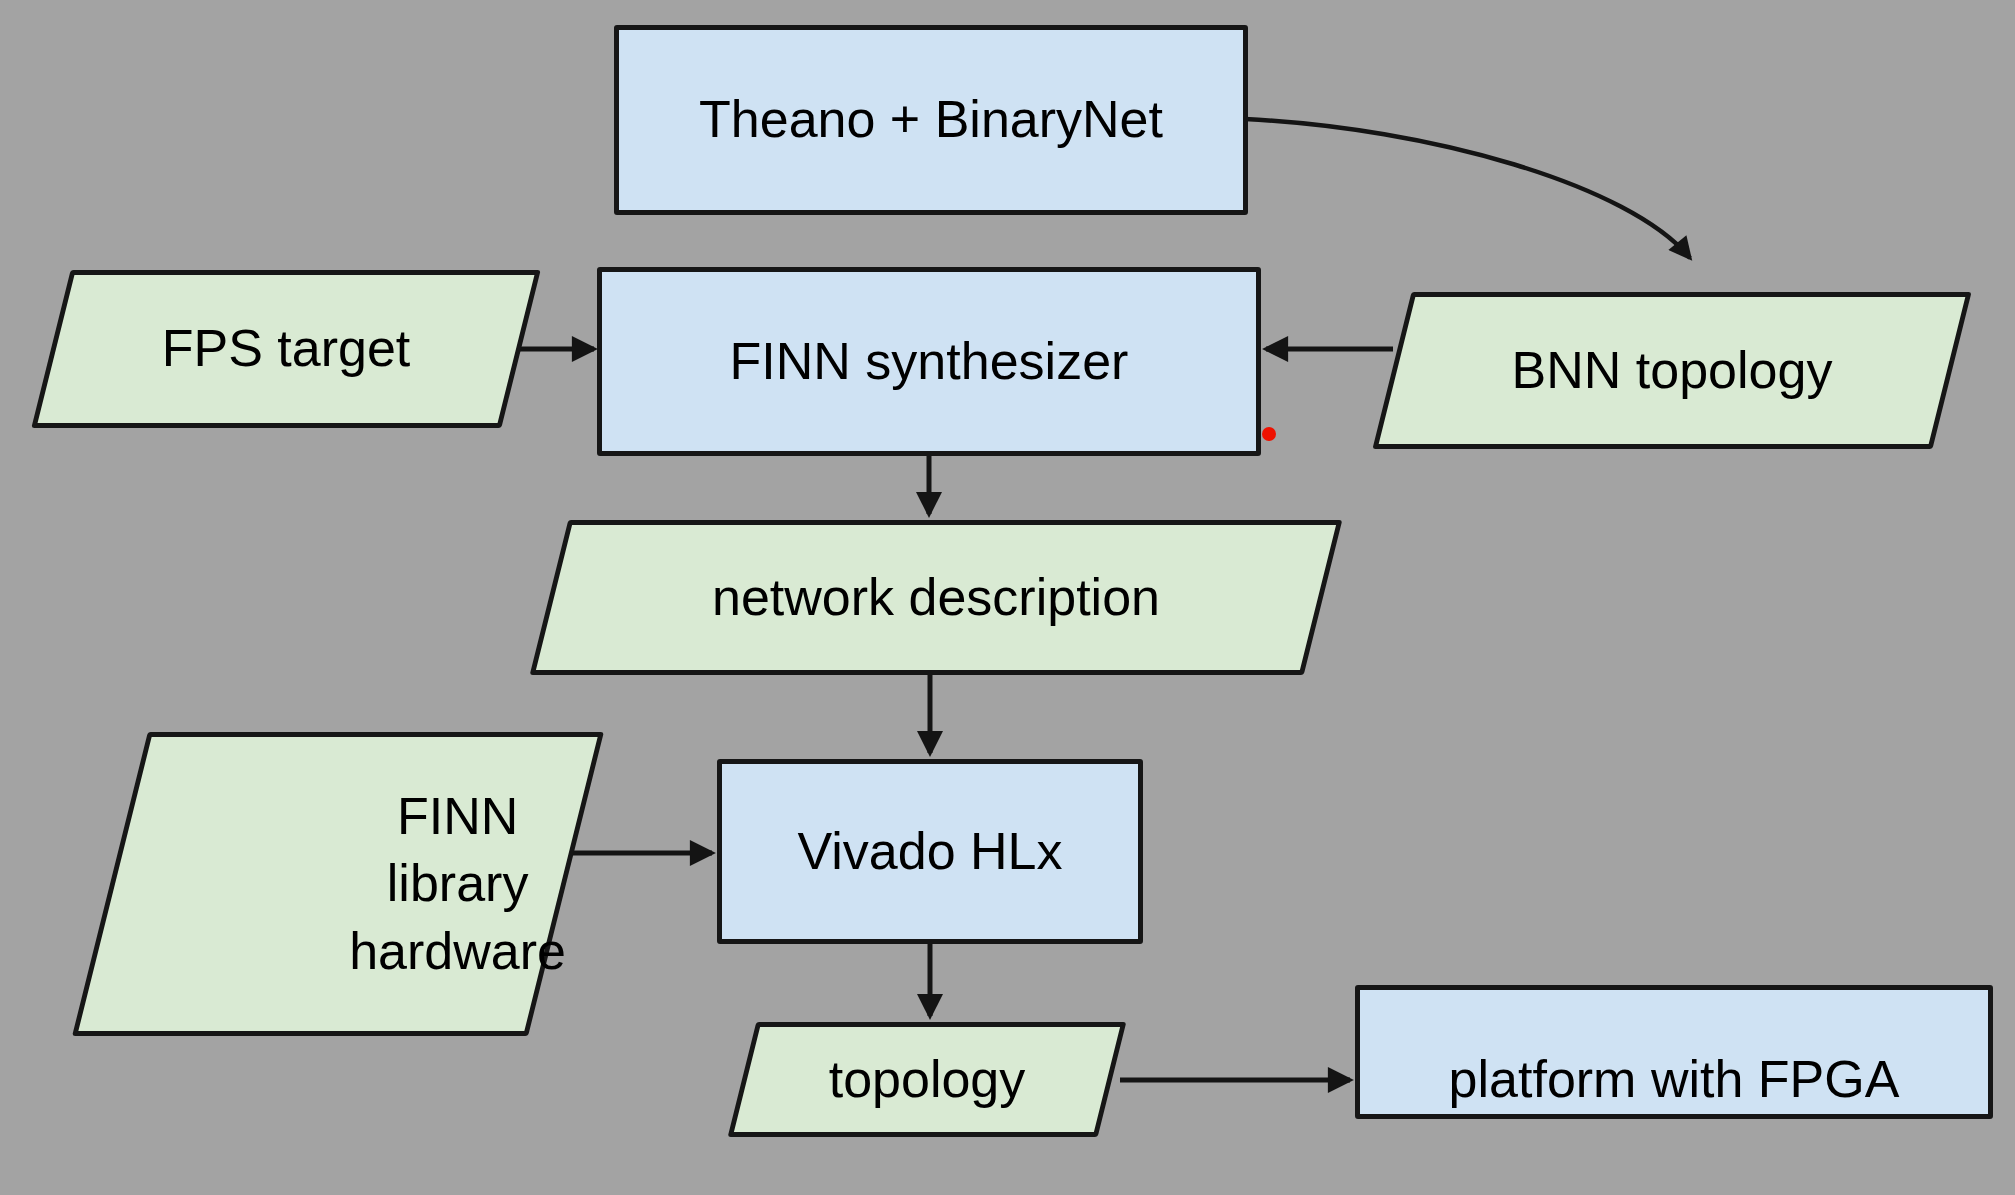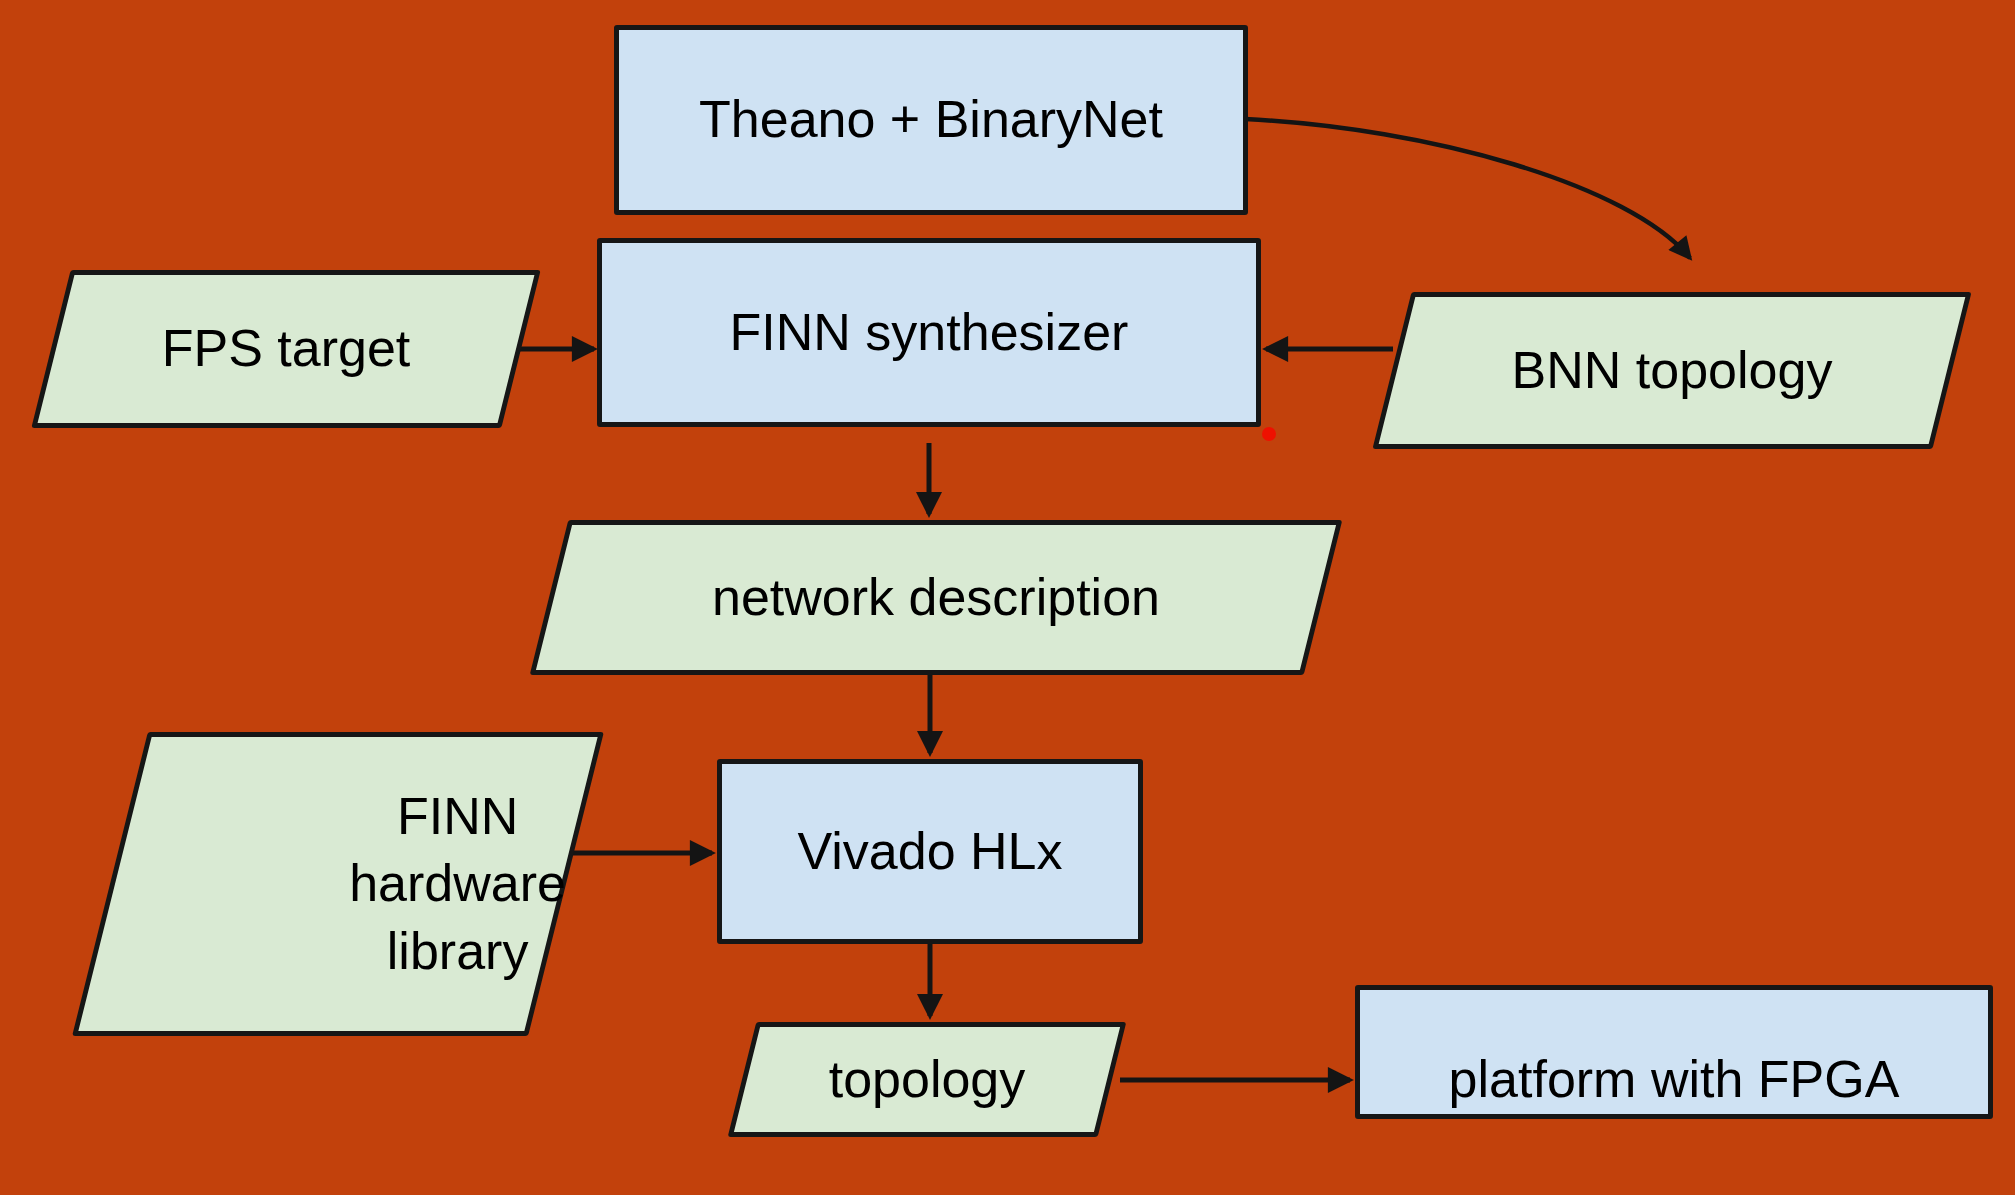--- a/index.html
+++ b/index.html
@@ -1,20 +1,20 @@
 <!DOCTYPE html>
 <html><head>
 <meta charset="utf-8">
 <style>
   html, body { margin: 0; padding: 0; background: #ffffff; }
   .canvas {
     position: relative;
     width: 2015px;
     height: 1195px;
-    background: #c2410c;
+    background: #a3a3a3;
     overflow: hidden;
     font-family: "Liberation Sans", sans-serif;
   }
   .edges {
     position: absolute;
     left: 0; top: 0;
     width: 2015px; height: 1195px;
   }
   .node {
     position: absolute;
@@ -86,21 +86,21 @@
     </div>
   </div>
 
   <div class="node para" style="left:51px; top:270px; width:470px; height:158px;">
     <div class="para-bg"></div>
     <div class="label">
       <div>FPS target</div>
     </div>
   </div>
 
-  <div class="node rect" style="left:597px; top:238px; width:664px; height:189px;">
+  <div class="node rect" style="left:597px; top:267px; width:664px; height:189px;">
     <div class="label">
       <div>FINN synthesizer</div>
     </div>
   </div>
 
   <div class="node para" style="left:1392px; top:270px; width:560px; height:157px;margin-top:22px;">
     <div class="para-bg"></div>
     <div class="label">
       <div>BNN topology</div>
     </div>
@@ -110,22 +110,22 @@
     <div class="para-bg"></div>
     <div class="label">
       <div>network description</div>
     </div>
   </div>
 
   <div class="node para" style="left:110px; top:732px; width:456px; height:304px;justify-content:flex-end;">
     <div class="para-bg"></div>
     <div class="label">
       <div>FINN</div>
+      <div>library</div>
       <div>hardware</div>
-      <div>library</div>
     </div>
   </div>
 
   <div class="node rect" style="left:717px; top:759px; width:426px; height:185px;">
     <div class="label">
       <div>Vivado HLx</div>
     </div>
   </div>
 
   <div class="node para" style="left:742px; top:1022px; width:370px; height:115px;">

